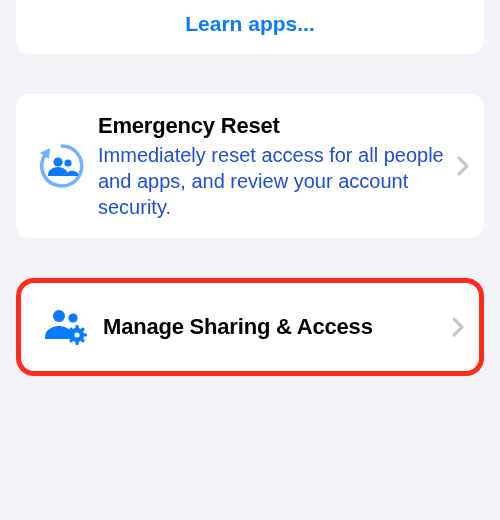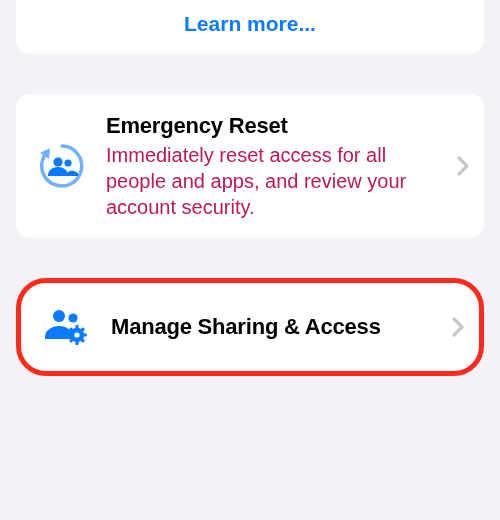--- a/index.html
+++ b/index.html
@@ -26,21 +26,21 @@
       text-align: center;
       font-size: 21px;
       font-weight: 600;
       color: #0a7aff;
       text-decoration: none;
     }
     .item {
       display: flex;
       align-items: center;
       padding: 18px 14px 18px 20px;
-      gap: 18px;
+      gap: 10px;
       cursor: pointer;
     }
     .icon-wrap {
       flex: 0 0 52px;
       width: 52px;
       height: 52px;
       display: flex;
       align-items: center;
       justify-content: center;
     }
@@ -51,43 +51,43 @@
     .title {
       font-size: 22px;
       font-weight: 700;
       color: #000000;
       line-height: 1.25;
       letter-spacing: -0.2px;
     }
     .subtitle {
       font-size: 20px;
       font-weight: 400;
-      color: #be185d;
+      color: #1d4ed8;
       line-height: 1.3;
       margin-top: 2px;
     }
     .chevron-wrap {
       flex: 0 0 auto;
       color: #c7c7cc;
       display: flex;
       align-items: center;
     }
     .highlight {
       border: 5px solid #ff2a1a;
-      border-radius: 30px;
+      border-radius: 18px;
     }
     svg { display: block; }
   </style>
 </head>
 <body>
 
 <div class="container">
 
   <div class="card learn-more-card">
-    <a href="#" class="learn-link">Learn more...</a>
+    <a href="#" class="learn-link">Learn apps...</a>
   </div>
 
   <div class="card">
     <div class="item">
       <div class="icon-wrap">
         <svg width="52" height="52" viewBox="0 0 52 52" fill="none">
           <path d="M26 6 A20 20 0 1 1 9 15" stroke="#6fb2ff" stroke-width="3.5" stroke-linecap="round" fill="none"></path>
           <polygon points="4,13 14,8 13,19" fill="#6fb2ff"></polygon>
           <circle cx="22" cy="22" r="4.6" fill="#0a7aff"></circle>
           <circle cx="32" cy="23" r="3.6" fill="#0a7aff"></circle>

